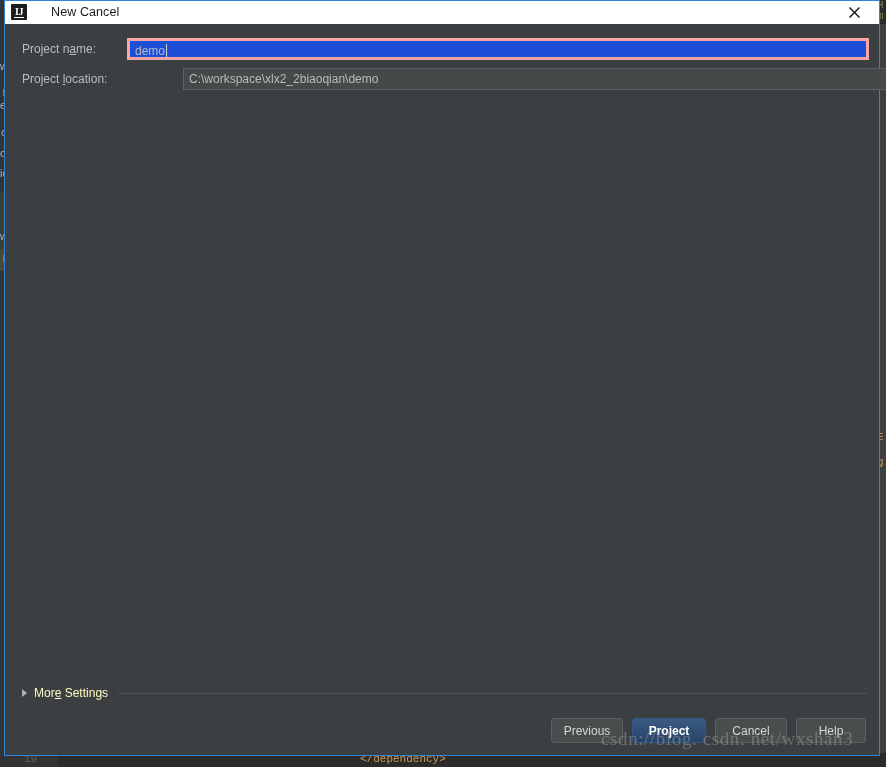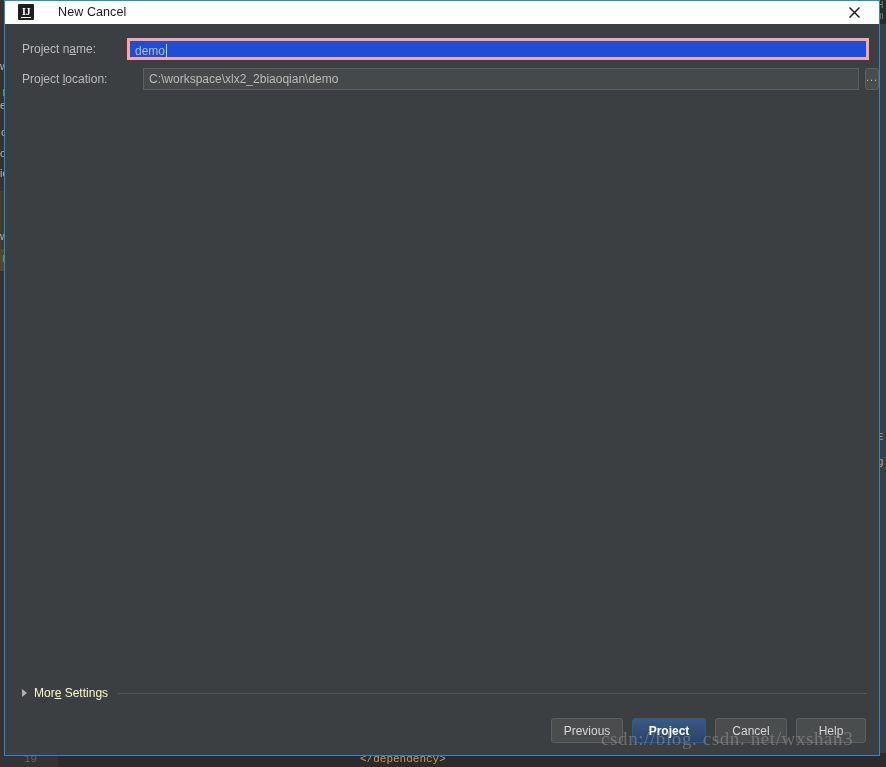--- a/index.html
+++ b/index.html
@@ -92,21 +92,21 @@
     height: 22px;
     background: #ffffff;
     display: flex;
     align-items: center;
     flex: 0 0 auto;
     position: relative;
     border-bottom: 1px solid #ffffff;
   }
   .title-icon {
     width: 32px; height: 16px;
-    margin-left: 13px;
+    margin-left: 6px;
     margin-right: 8px;
     position: relative;
     flex: 0 0 auto;
   }
   .title-icon .ij-box {
     position: absolute;
     left: 0; top: 0;
     width: 16px; height: 16px;
     background: #1c1c1c;
     border-radius: 1px;
@@ -155,21 +155,21 @@
   }
 
   .form-row {
     position: absolute;
     left: 0;
     display: flex;
     align-items: center;
     height: 22px;
   }
   #row-project-name { top: 14px; left: 17px; width: 845px; justify-content: space-between; }
-  #row-project-location { top: 44px; left: 17px; width: 845px; }
+  #row-project-location { top: 44px; left: 17px; width: 845px; gap: 40px; }
 
   .form-label {
     color: #bbbbbb;
     font-size: 12px;
     width: 105px;
     flex: 0 0 105px;
     white-space: nowrap;
   }
   .form-label u { text-decoration: underline; }
 

